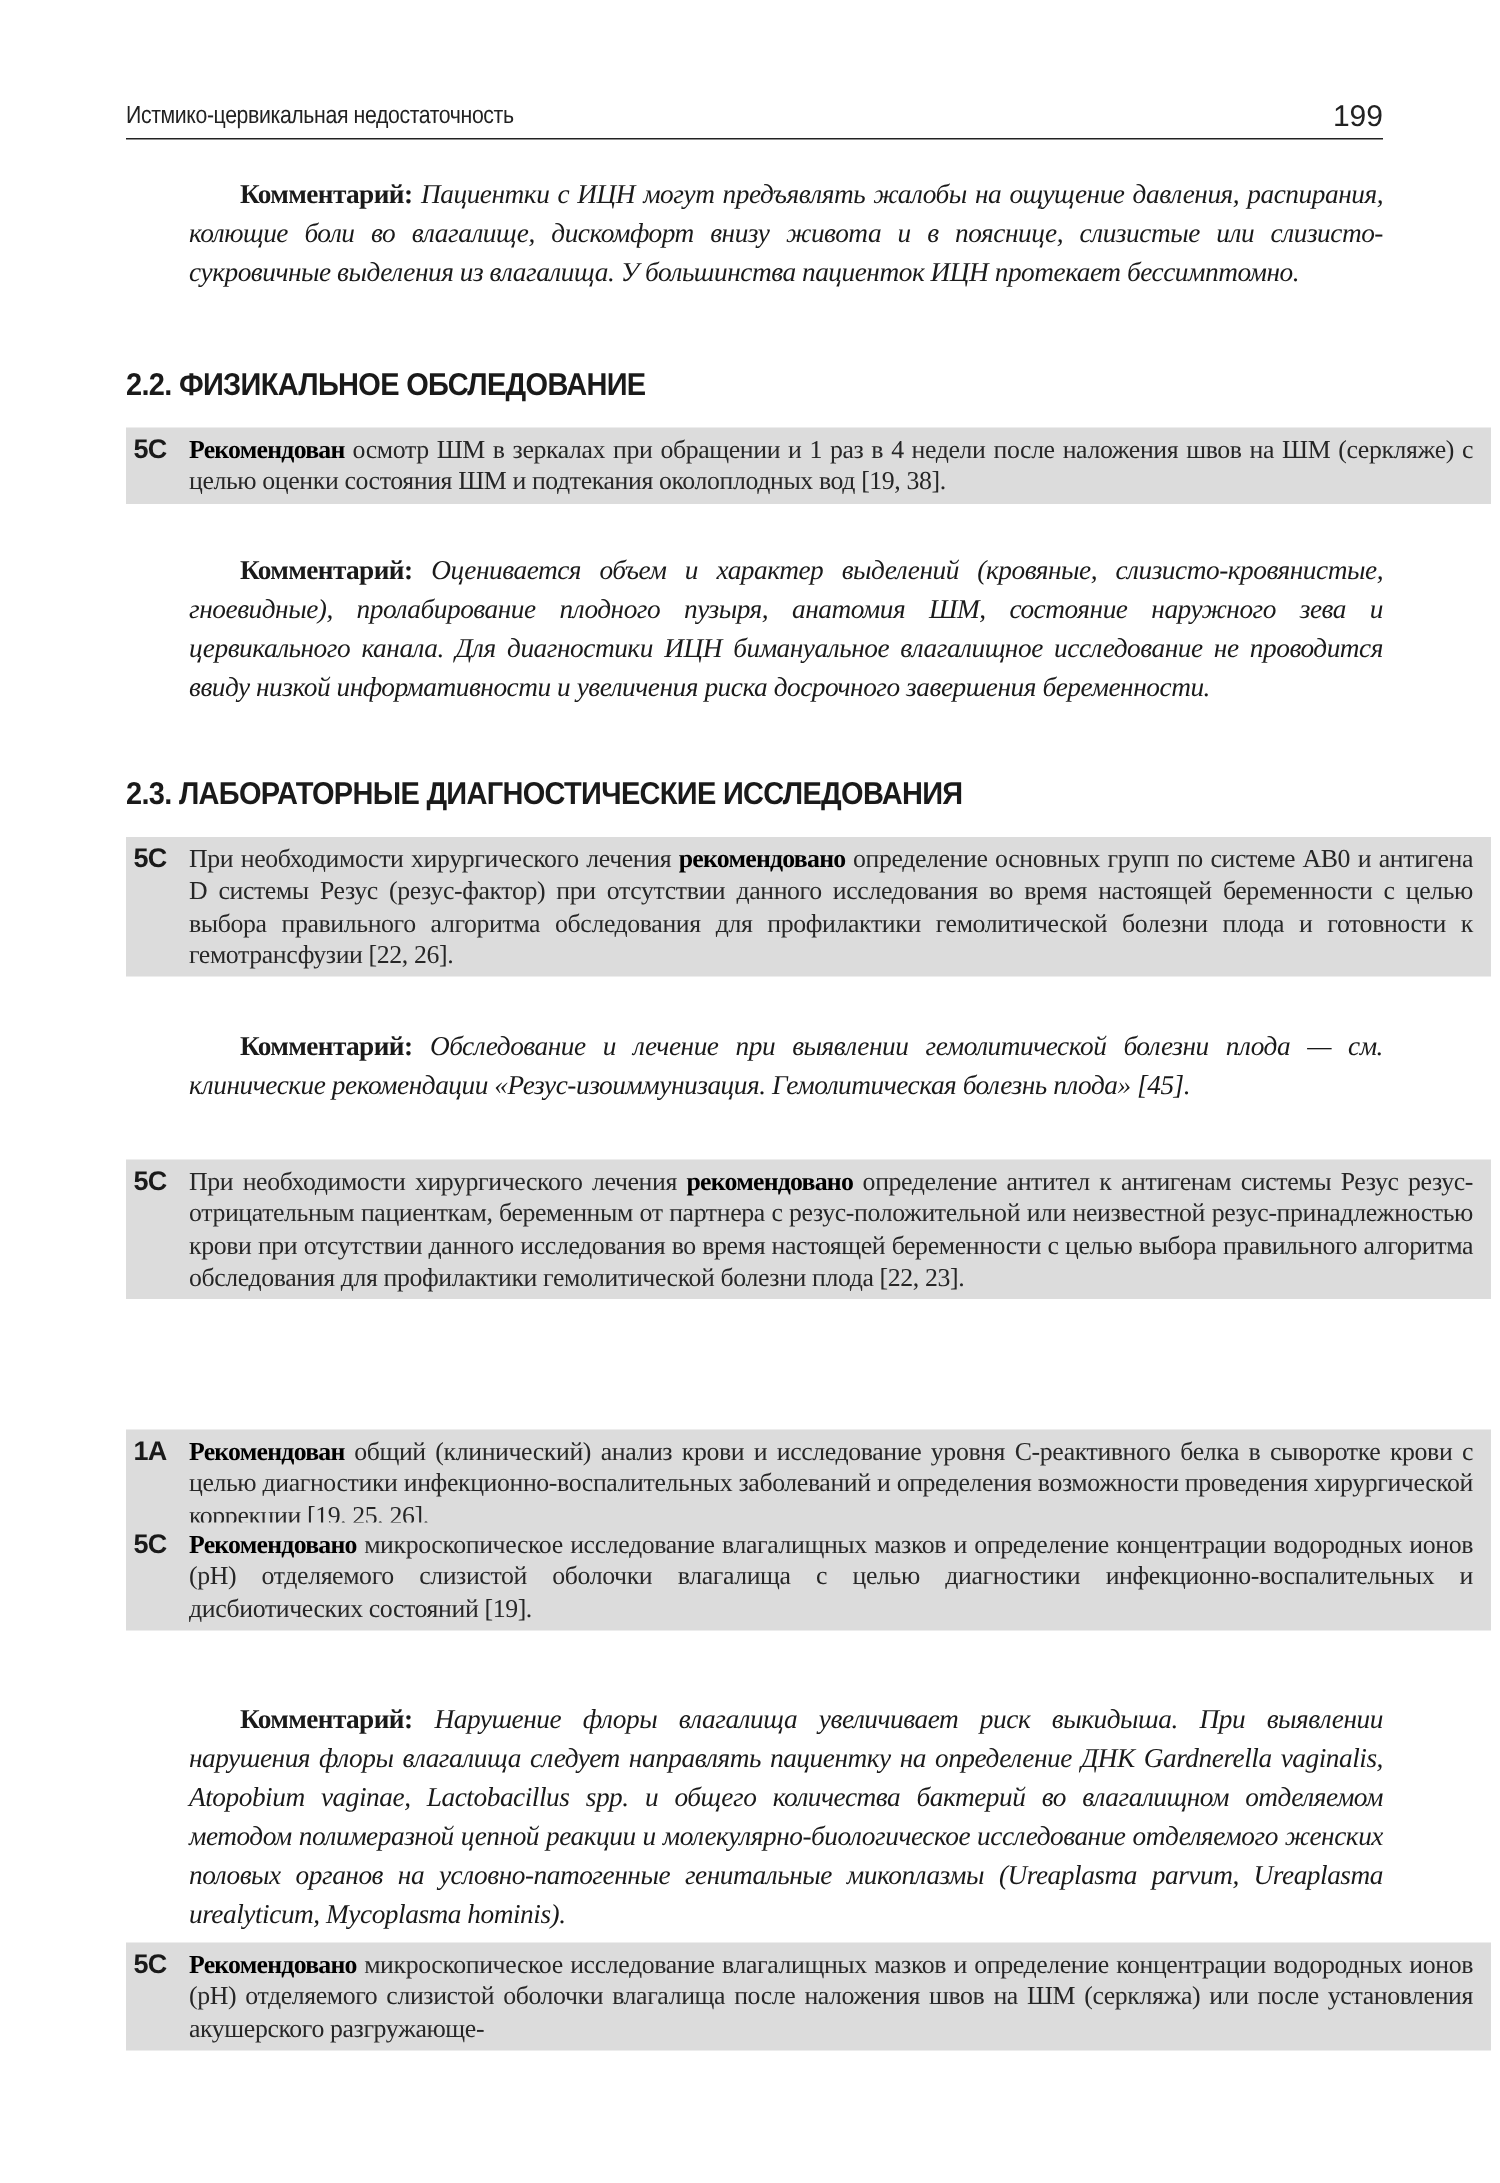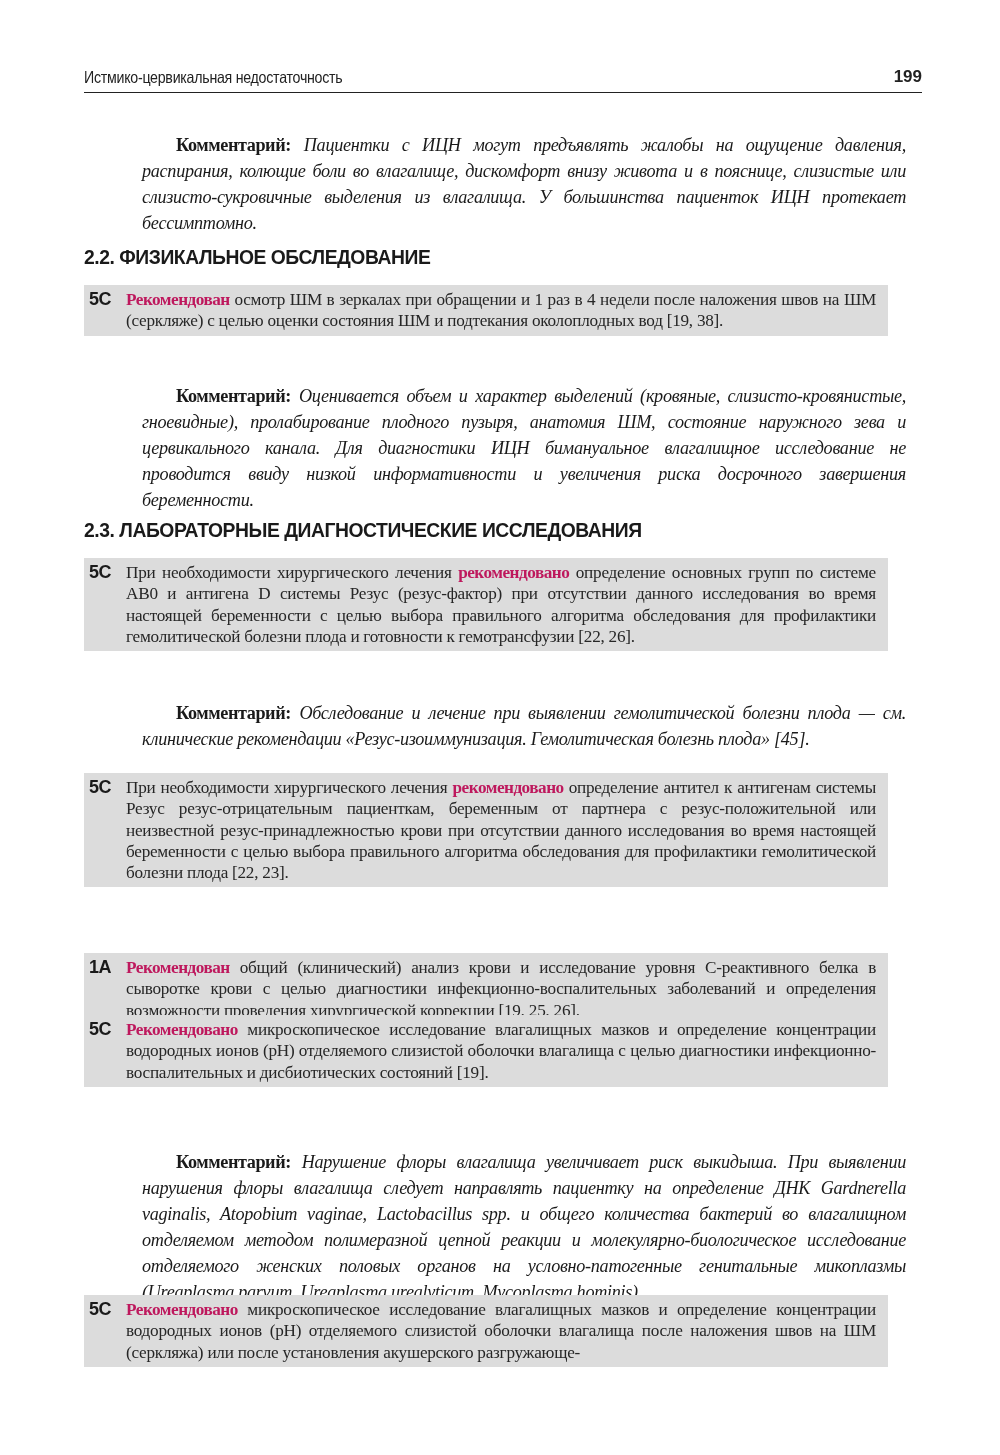--- a/index.html
+++ b/index.html
@@ -1,29 +1,29 @@
 <!DOCTYPE html>
 <html><head>
 <meta charset="utf-8">
 <style>
   html, body { margin:0; padding:0; background:#ffffff; }
   body { width:1000px; height:1455px; position:relative; overflow:hidden; color:#1a1a1a; }
   .page { position:absolute; left:84px; top:0; width:838px; }
   .running-head { position:absolute; top:66px; left:0; width:838px; height:26px; border-bottom:1.5px solid #222; }
   .running-title { position:absolute; left:0; top:2px; font-family:"Liberation Sans", sans-serif; font-size:16.5px; letter-spacing:-0.3px; color:#222; transform:scaleX(0.86); transform-origin:left; }
-  .page-number { position:absolute; right:0; top:1px; font-family:"Liberation Sans", sans-serif; font-size:17px; font-weight:bold; color:#222; }
+  .page-number { position:absolute; right:0; top:1px; font-family:"Liberation Sans", sans-serif; font-size:20px; font-weight:normal; color:#222; }
   .block { position:absolute; left:0; width:838px; }
   .comment { font-family:"Liberation Serif", serif; font-size:18.2px; line-height:26px; text-align:justify; padding-left:42px; padding-right:0; box-sizing:border-box; }
   .comment .c-label { font-weight:bold; font-style:normal; letter-spacing:-0.4px; }
   .comment .c-text { font-style:italic; letter-spacing:-0.3px; }
-  .comment p { margin:16px; text-indent:34px; }
+  .comment p { margin:0; text-indent:34px; }
   .section-heading { font-family:"Liberation Sans", sans-serif; font-weight:bold; font-size:21px; letter-spacing:-0.5px; color:#1a1a1a; transform:scaleX(0.92); transform-origin:left; white-space:nowrap; }
-  .rec { background:#dcdcdc; padding:4px 12px 4px 42px; box-sizing:border-box; position:absolute; left:0; width:804px; font-family:"Liberation Serif", serif; font-size:17.2px; line-height:21.3px; text-align:justify; color:#262626; letter-spacing:-0.25px; }
+  .rec { background:#dcdcdc; padding:4px 12px 4px 42px; box-sizing:border-box; position:absolute; left:0; width:910px; font-family:"Liberation Serif", serif; font-size:17.2px; line-height:21.3px; text-align:justify; color:#262626; letter-spacing:-0.25px; }
   .rec .grade { position:absolute; left:5px; top:4px; font-family:"Liberation Sans", sans-serif; font-weight:bold; font-size:18px; color:#1a1a1a; letter-spacing:-0.5px; }
-  .rec b { color:#be185d; letter-spacing:-0.5px; }
+  .rec b { color:#000000; letter-spacing:-0.5px; }
 </style>
 </head>
 <body>
 
 <div class="page">
 
   <div class="running-head">
     <span class="running-title">Истмико-цервикальная недостаточность</span>
     <span class="page-number">199</span>
   </div>

